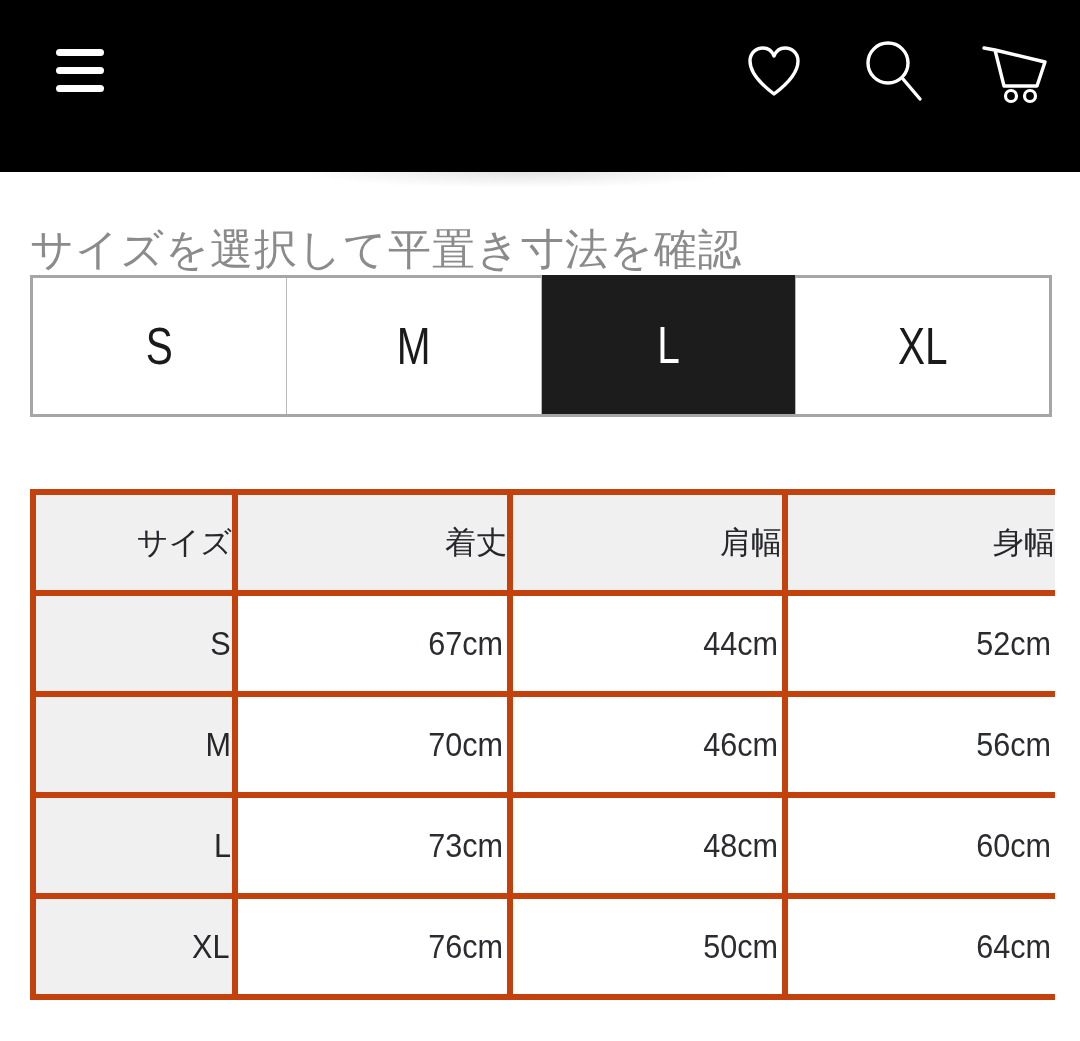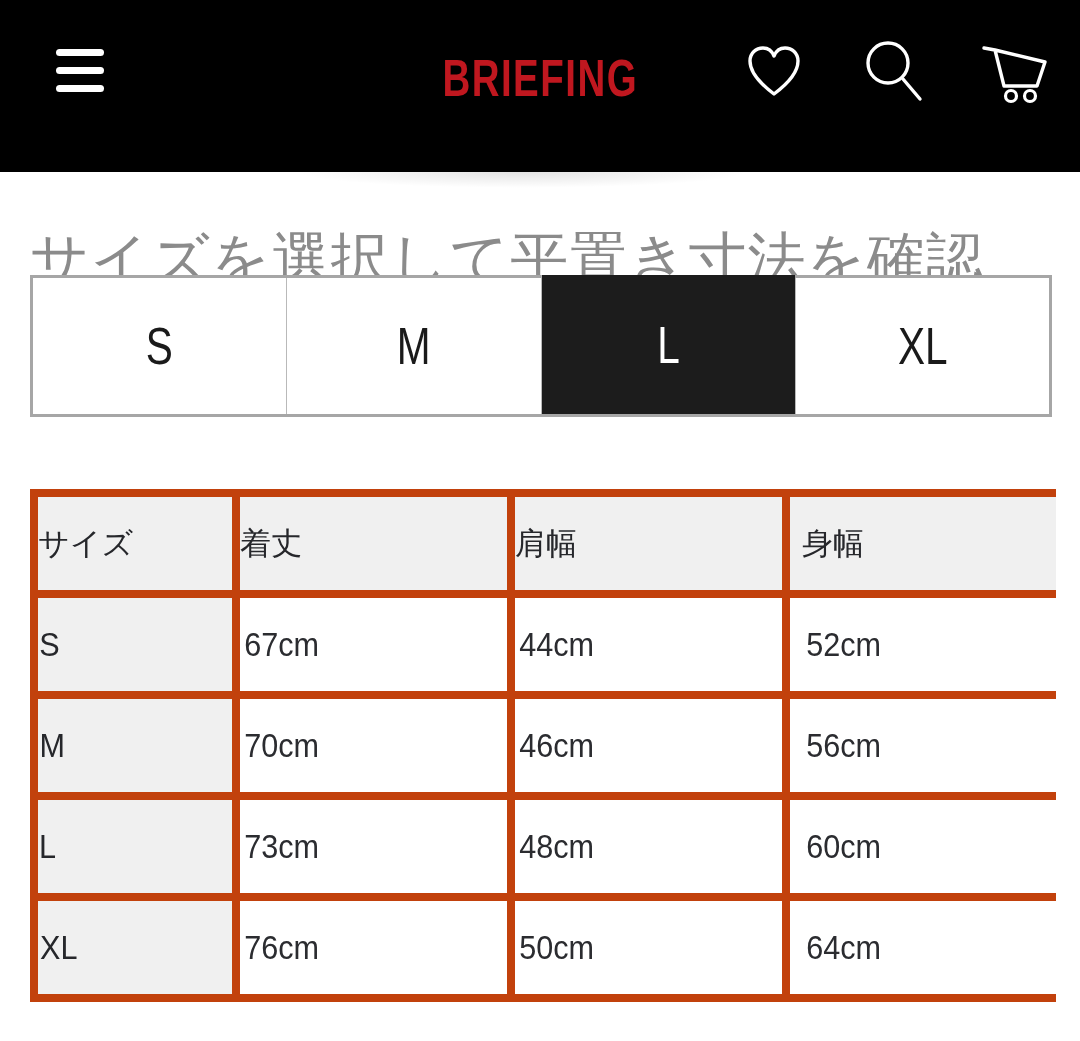--- a/index.html
+++ b/index.html
@@ -23,60 +23,57 @@
   .icon-search { left: 860px; top: 38px; }
   .icon-cart   { left: 980px; top: 42px; }
 
   
   .header-shadow { position: absolute; top: 172px; left: 262px; width: 520px;
     height: 22px; pointer-events: none;
     background: radial-gradient(ellipse 60% 100% at 50% 0%, rgba(0,0,0,0.11), rgba(0,0,0,0) 72%); }
 
   
   .size-title { position: absolute; left: 30px; top: 221px; width: 1020px;
-    font-size: 58px; color: #8b8b8b; letter-spacing: 1px; white-space: nowrap; }
+    font-size: 43px; color: #8b8b8b; letter-spacing: 1px; white-space: nowrap; }
 
   
   .size-picker { position: absolute; left: 30px; top: 275px; width: 1022px;
     height: 142px; border: 3px solid #a6a6a6; display: flex; background: #fff; }
   .size-option { flex: 1 1 0; display: flex; align-items: center; justify-content: center;
     color: #1a1a1a; cursor: pointer; }
   .size-option + .size-option { border-left: 1px solid #b9b9b9; }
   .size-option .lbl { display: inline-block; font-size: 52px; font-weight: 400;
     transform: scaleX(0.78); }
   .size-option.selected { background: #1c1c1c; color: #ffffff; margin-top: -3px; }
 
   
   .size-table { position: absolute; left: 30px; top: 489px; width: 1022px;
     border-collapse: collapse; table-layout: fixed; }
   .size-table col.c1 { width: 202px; }
   .size-table col.c2 { width: 275px; }
   .size-table col.c3 { width: 275px; }
   .size-table col.c4 { width: 270px; }
-  .size-table th, .size-table td { border: 8px solid #c2410c; height: 101px;
-    text-align: left; vertical-align: middle; font-weight: 400; }
+  .size-table th, .size-table td { border: 6px solid #c2410c; height: 101px;
+    text-align: right; vertical-align: middle; font-weight: 400; }
   .size-table th:last-child, .size-table td:last-child { border-right: none; padding-left: 12px; }
   .size-table thead th { background: #f0f0f0; font-size: 31px; color: #26272b; }
   .size-table tbody th { background: #f0f0f0; font-size: 34px; color: #26272b; }
   .size-table tbody td { background: #ffffff; font-size: 34px; color: #2b2c30; margin-left: 44px; }
   .cond { display: inline-block; transform: scaleX(0.9); }
 </style>
 </head>
 <body>
 
 <div class="stage">
 
   <div class="header">
     <div class="hamburger">
       <span></span>
       <span></span>
       <span></span>
-    </div>
-    <div class="brand">
-      <span class="brand-text">BRIEFING</span>
     </div>
     <div class="hicon icon-heart">
       <svg width="60" height="60" viewBox="0 0 60 60" fill="none">
         <path d="M30 52 C14 40 6 30 6 19 C6 11 12 6 19 6 C24 6 28 9 30 14 C32 9 36 6 41 6 C48 6 54 11 54 19 C54 30 46 40 30 52 Z" stroke="#ffffff" stroke-width="3.4" stroke-linejoin="round"></path>
       </svg>
     </div>
     <div class="hicon icon-search">
       <svg width="66" height="64" viewBox="0 0 66 64" fill="none">
         <circle cx="28" cy="25" r="20" stroke="#ffffff" stroke-width="3.4"></circle>
         <line x1="43" y1="41" x2="60" y2="61" stroke="#ffffff" stroke-width="3.4" stroke-linecap="round"></line>

